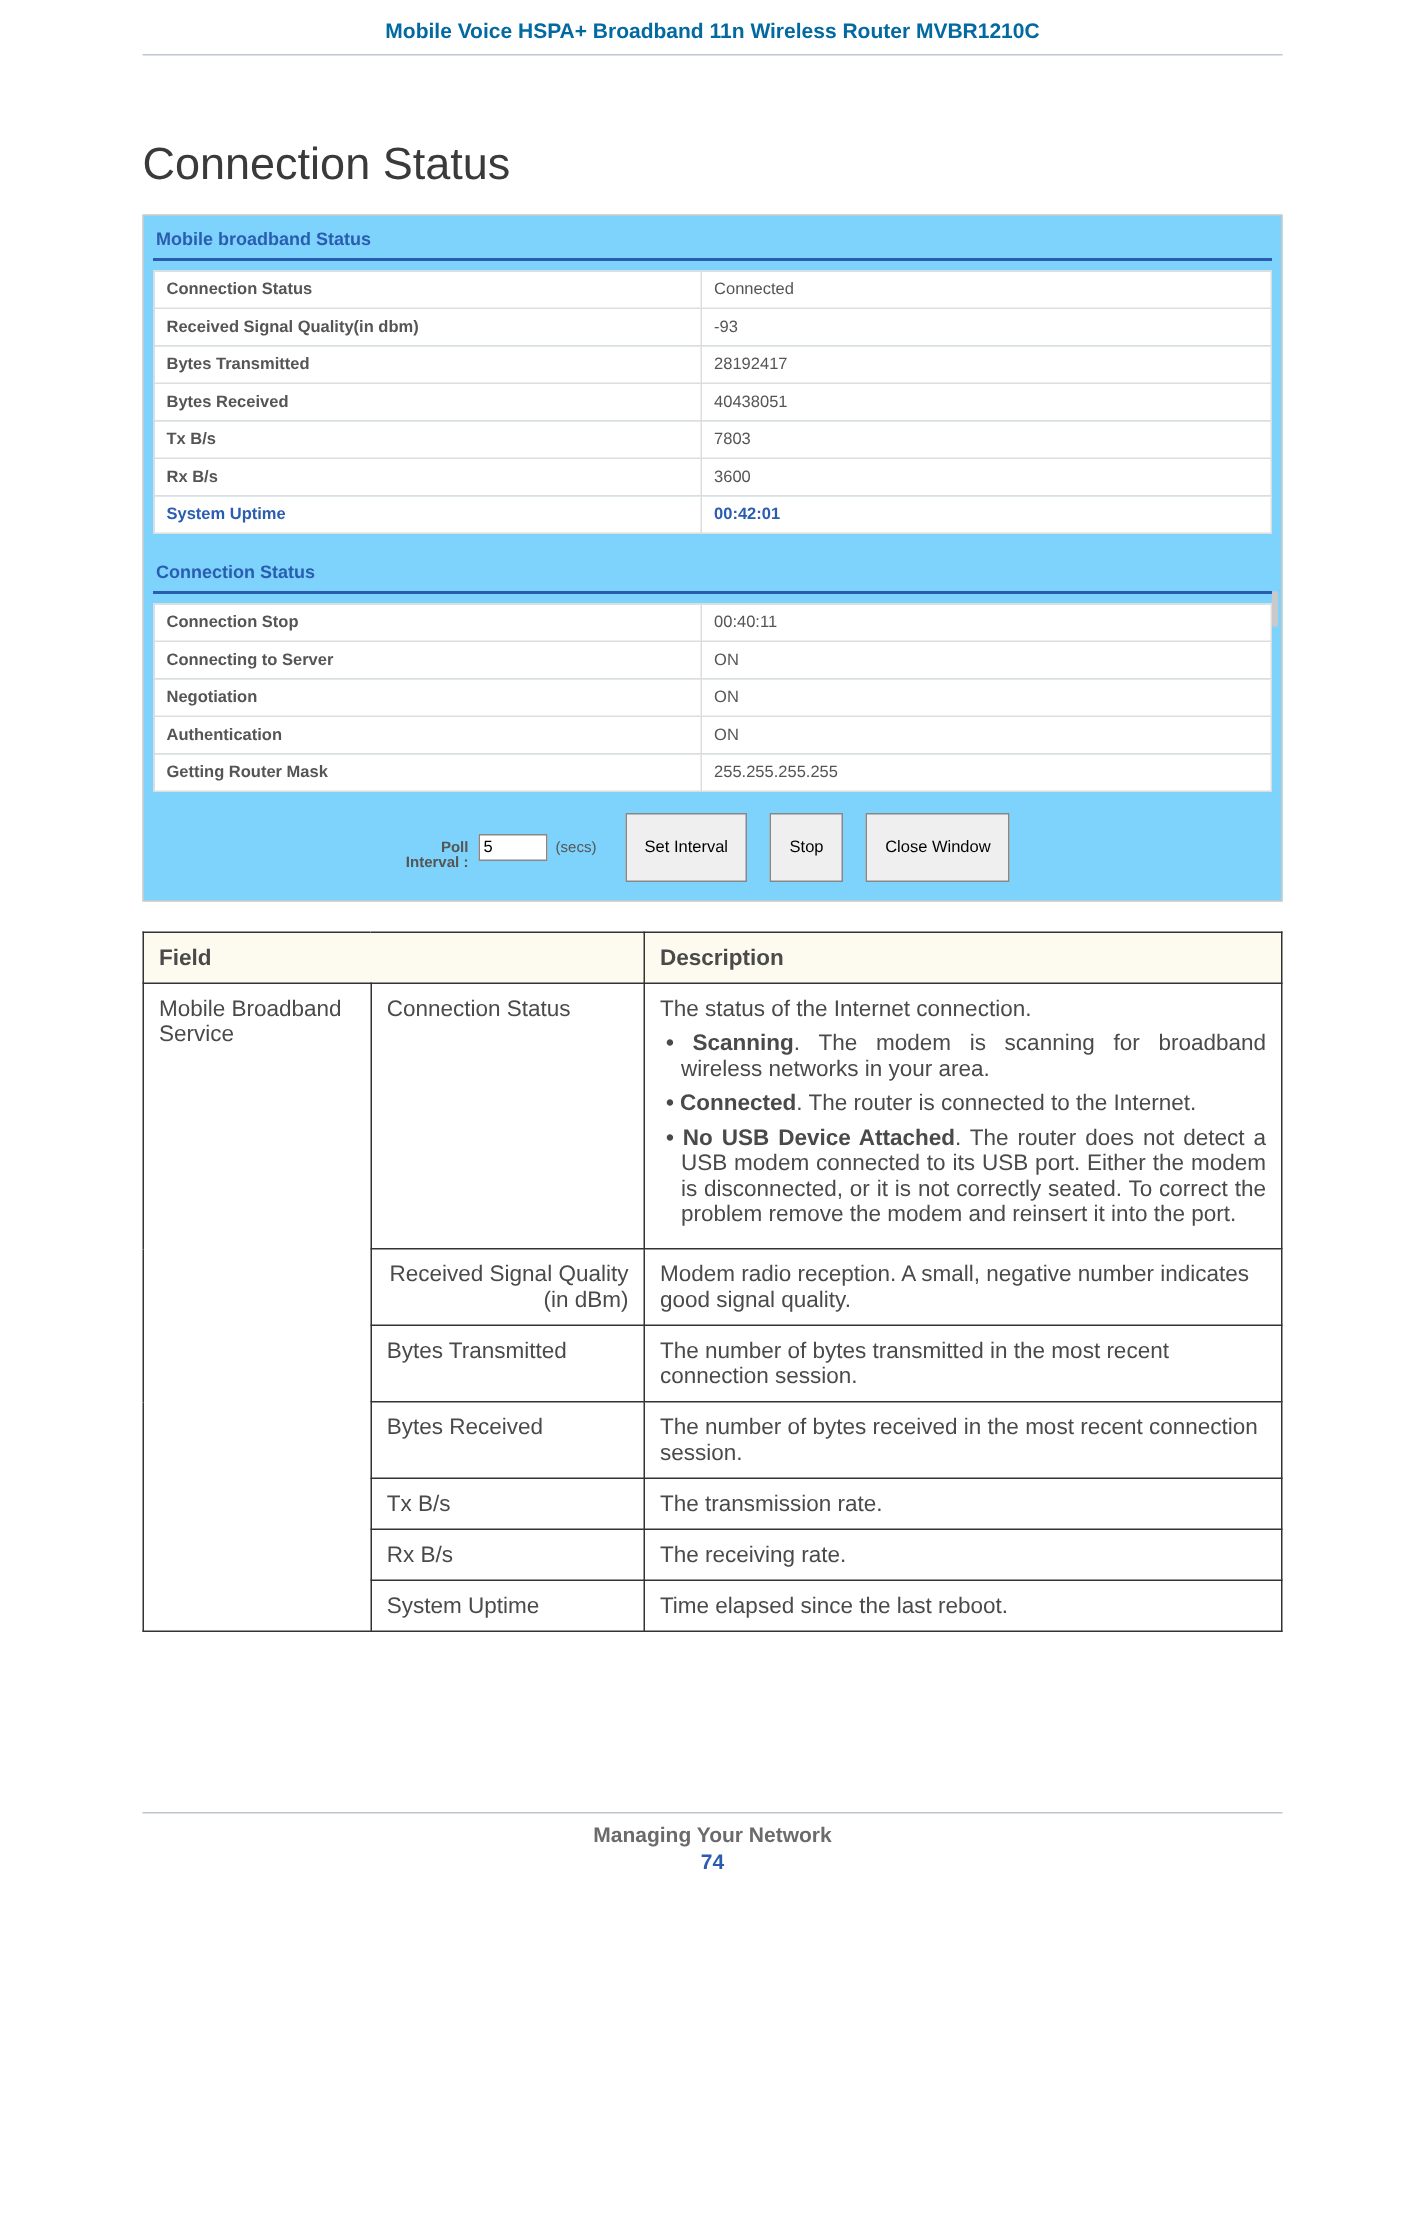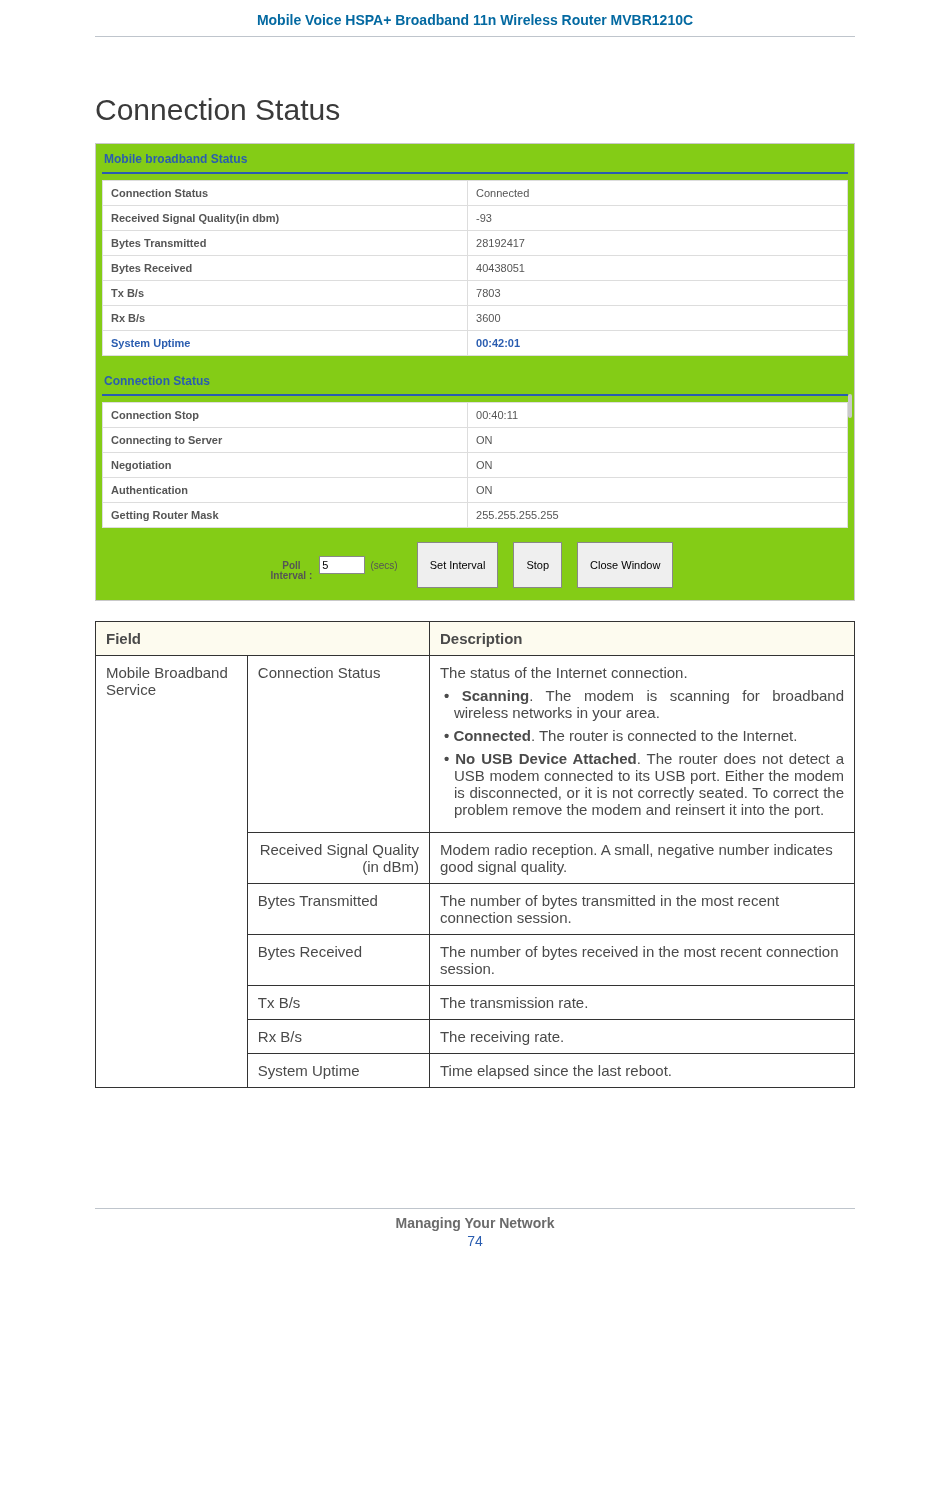--- a/index.html
+++ b/index.html
@@ -4,47 +4,47 @@
 <style>
   html, body { margin:0; padding:0; background:#fff; }
   body { font-family: Arial, Helvetica, sans-serif; width:950px; margin:0 auto; color:#444; }
   .page { padding:0 95px 40px 95px; }
   .doc-title { text-align:center; font-size:14px; font-weight:bold; color:#0369a1; padding-top:12px; }
   .hr-top { border:none; border-top:1px solid #bfc5cc; margin:8px 0 56px 0; }
   h1.section { font-family:"Trebuchet MS", Arial, sans-serif; font-weight:normal; color:#3a3a3a; font-size:30px; margin:0 0 16px 0; }
   p.body { font-size:16px; color:#4a4a4a; margin:0 0 14px 0; line-height:1.35; }
 
   
-  .shot { border:1px solid #c9c9c9; background:#84cc16; padding:0 0 6px 0; margin-bottom:18px; font-family:Tahoma, Arial, sans-serif; font-size:11px; color:#555; position:relative; }
+  .shot { border:1px solid #c9c9c9; background:#7dd3fc; padding:0 0 6px 0; margin-bottom:18px; font-family:Tahoma, Arial, sans-serif; font-size:11px; color:#555; position:relative; }
   .shot .sect-h { color:#2a5db0; font-weight:bold; padding:8px 8px 2px 8px; font-size:12px; }
   .shot .blue-rule { height:2px; background:#2a5db0; margin:4px 6px 6px 6px; }
   table.stat { width:calc(100% - 12px); margin:0 6px; border-collapse:collapse; }
   table.stat td { border:1px solid #ddd; padding:3px 8px; height:18px; background:#fff; }
   table.stat td.lbl { width:49%; font-weight:bold; color:#555; }
   table.stat tr.sysup td { color:#2a5db0; font-weight:bold; }
   .shot .btnrow { text-align:center; padding:14px 0 6px 0; }
-  .shot .btnrow .poll-lbl { display:inline-block; font-weight:bold; font-size:10px; line-height:10px; text-align:center; vertical-align:middle; margin-right:4px;margin-top:12px; }
+  .shot .btnrow .poll-lbl { display:inline-block; font-weight:bold; font-size:10px; line-height:10px; text-align:right; vertical-align:middle; margin-right:4px;margin-top:12px; }
   .shot .btnrow input.txt { width:40px; height:16px; border:1px solid #888; font-size:11px; padding:0 2px; vertical-align:middle; }
   .shot .btnrow .secs { font-size:10px; vertical-align:middle; margin:0 10px 0 2px; }
   .shot .btnrow button { font-size:11px; padding:16px 12px; border:1px solid #888; background:#efefef; margin:0 6px; vertical-align:middle; cursor:pointer; }
   .vscroll-hint { position:absolute; right:2px; top:250px; width:4px; height:24px; background:#c9c9c9; border-radius:2px; }
 
   
   table.desc { width:100%; border-collapse:collapse; margin-top:20px; font-size:15px; }
   table.desc th, table.desc td { border:1px solid #333; padding:8px 10px; vertical-align:top; color:#4a4a4a; }
   table.desc thead th { background:#fdfbef; text-align:left; font-weight:bold; }
   table.desc td ul { margin:6px 0 0 0; padding-left:0; list-style:none; }
   table.desc td ul li { margin:4px 0 6px 0; padding-left:14px; text-indent:-10px; text-align:justify; }
   table.desc td ul li::before { content:"• "; font-weight:bold; }
   .b { font-weight:bold; }
 
   
   .ftr-rule { border:none; border-bottom:1px solid #bfc5cc; margin:120px 0 6px 0; }
   .ftr-chapter { text-align:center; color:#6b6b6b; font-size:14px; font-weight:bold; }
-  .ftr-page { text-align:center; color:#2a5db0; font-weight:normal; font-size:14px; margin-top:2px; }
+  .ftr-page { text-align:center; color:#2a5db0; font-weight:bold; font-size:14px; margin-top:2px; }
 </style>
 </head>
 <body>
 
 <div class="page">
   <div class="doc-title">Mobile Voice HSPA+ Broadband 11n Wireless Router MVBR1210C</div>
   <hr class="hr-top">
 
   <h1 class="section">Connection Status</h1>
 

